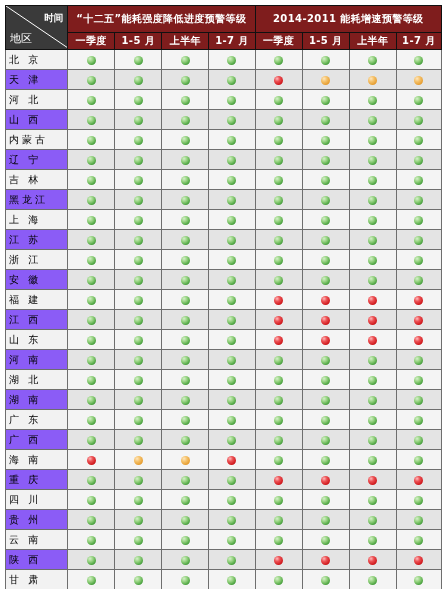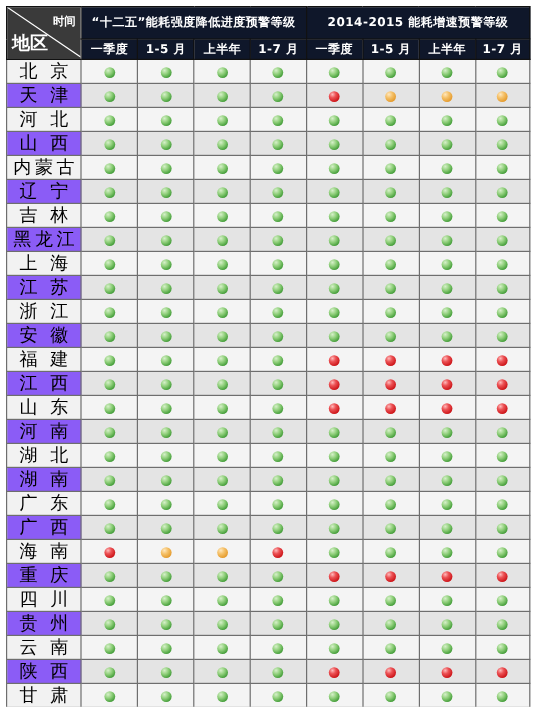--- a/index.html
+++ b/index.html
@@ -31,21 +31,21 @@
   }
 
   table.warn-table td, table.warn-table th {
     border: 1px solid #6e6e6e;
     padding: 0;
     margin: 0;
   }
 
   
   .hdr {
-    background: #0f172a;
+    background: #7f1d1d;
     color: #ffffff;
     font-weight: bold;
     text-align: center;
     font-size: 9.5px;
     letter-spacing: 0.4px;
     border-color: #111 !important;
   }
   .hdr-group { height: 26px; font-size: 10px; }
   .hdr-sub { height: 16px; font-size: 10px; }
 
@@ -68,30 +68,29 @@
     right: 4px;
     color: #ffffff;
     font-size: 9.5px;
     font-weight: bold;
   }
   .corner .lbl-region {
     position: absolute;
     bottom: 3px;
     left: 4px;
     color: #ffffff;
-    font-size: 15px;
-    font-weight: bold;
+    font-size: 11px;
+    font-weight: normal;
   }
 
   
   td.region {
     width: 62px;
     height: 16px;
-    text-align: center;
-    font-size: 15px;
+    font-size: 10px;
     color: #000;
     background: #f2f2f2;
     white-space: nowrap;
     letter-spacing: 3px;
     text-indent: 3px;
     font-family: "DejaVu Sans", sans-serif;
   }
   tr.alt td.region { background: #8b5cf6; }
 
   td.cell {
@@ -141,21 +140,21 @@
         <td class="corner" rowspan="2">
           <span class="diag">
             <svg width="62" height="42" viewBox="0 0 62 42" preserveAspectRatio="none">
               <line x1="0" y1="0" x2="62" y2="42" stroke="#ffffff" stroke-width="1"></line>
             </svg>
           </span>
           <span class="lbl-time">时间</span>
           <span class="lbl-region">地区</span>
         </td>
         <td class="hdr hdr-group" colspan="4">“十二五”能耗强度降低进度预警等级</td>
-        <td class="hdr hdr-group" colspan="4">2014-2015 能耗增速预警等级</td>
+        <td class="hdr hdr-group" colspan="4">2014-2011 能耗增速预警等级</td>
       </tr>
       <tr>
         <td class="hdr hdr-sub">一季度</td>
         <td class="hdr hdr-sub">1-5 月</td>
         <td class="hdr hdr-sub">上半年</td>
         <td class="hdr hdr-sub">1-7 月</td>
         <td class="hdr hdr-sub">一季度</td>
         <td class="hdr hdr-sub">1-5 月</td>
         <td class="hdr hdr-sub">上半年</td>
         <td class="hdr hdr-sub">1-7 月</td>

